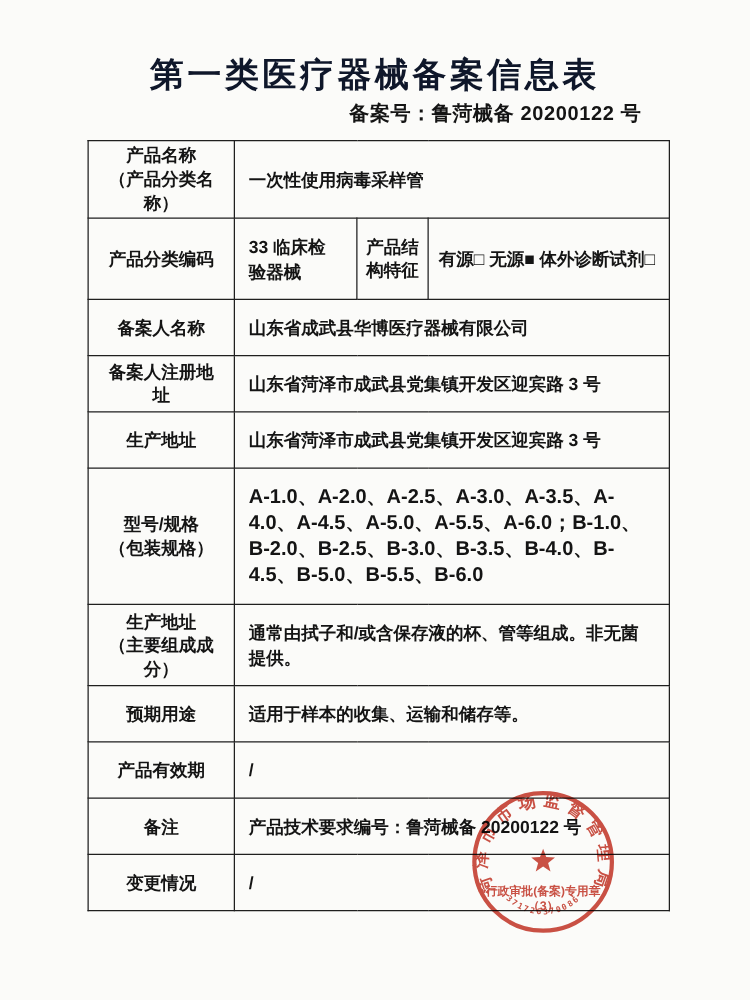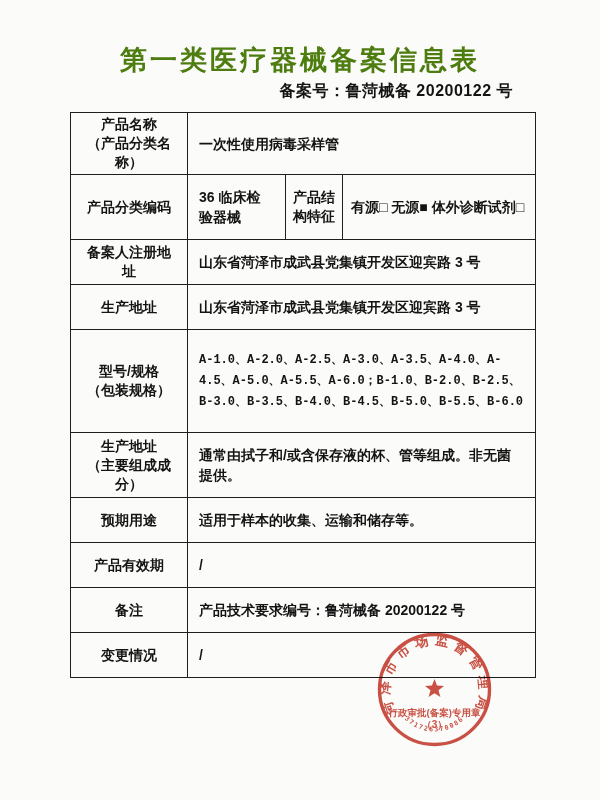--- a/index.html
+++ b/index.html
@@ -5,21 +5,21 @@
   html,body{margin:0;padding:0;}
   body{
     width:600px;height:800px;position:relative;
     background:#fbfbf9;color:#141414;
     font-family:"Liberation Sans", sans-serif;
     overflow:hidden;
   }
   .doc-title{
     position:absolute;top:42px;left:0;width:600px;
     text-align:center;font-size:27px;font-weight:700;
-    letter-spacing:3px;margin:0;color:#4d7c0f;
+    letter-spacing:3px;margin:0;color:#0f172a;
   }
   .filing-no{
     position:absolute;top:81px;right:87px;
     font-size:16px;font-weight:700;letter-spacing:0.5px;
   }
   table.doc-table{
     position:absolute;left:70px;top:112px;width:465px;
     border-collapse:collapse;table-layout:fixed;
     background:transparent;
   }
@@ -30,22 +30,22 @@
     overflow:hidden;
   }
   .doc-table td.label{
     text-align:center;white-space:pre-line;
     font-weight:700;line-height:19px;padding:2px 16px;
   }
   .doc-table td.value{
     text-align:left;padding:12px 11px;line-height:20px;
   }
   .doc-table td.spec{
-    font-family:Liberation Mono, monospace;
-    font-size:12px;font-weight:600;line-height:21px;
+    font-family:Liberation Sans, sans-serif;
+    font-size:16px;font-weight:600;line-height:21px;
   }
   .doc-table td.sig-cell{
     vertical-align:bottom;text-align:right;
     padding:0 30px 4px 11px;line-height:17.5px;
     font-size:14.5px;font-weight:700;
   }
   .sig-line{display:block;}
   .stamp{
     position:absolute;left:371px;top:626px;
     width:127px;height:127px;
@@ -68,23 +68,27 @@
       <col style="width:193px">
   </colgroup>
   <tbody>
       <tr style="height:41px">
     <td class="label">产品名称
 （产品分类名称）</td>
     <td class="value" colspan="3">一次性使用病毒采样管</td>
   </tr>
   <tr style="height:37px">
     <td class="label">产品分类编码</td>
-    <td class="value">36 临床检验器械</td>
+    <td class="value">33 临床检验器械</td>
     <td class="label" style="padding:2px 5px">产品结构特征</td>
     <td class="value" style="padding:2px 8px">有源□ 无源■ 体外诊断试剂□</td>
+  </tr>
+  <tr style="height:35px">
+    <td class="label">备案人名称</td>
+    <td class="value" colspan="3">山东省成武县华博医疗器械有限公司</td>
   </tr>
   <tr style="height:31px">
     <td class="label">备案人注册地址</td>
     <td class="value" colspan="3">山东省菏泽市成武县党集镇开发区迎宾路 3 号</td>
   </tr>
   <tr style="height:37px">
     <td class="label">生产地址</td>
     <td class="value" colspan="3">山东省菏泽市成武县党集镇开发区迎宾路 3 号</td>
   </tr>
   <tr style="height:103px">

